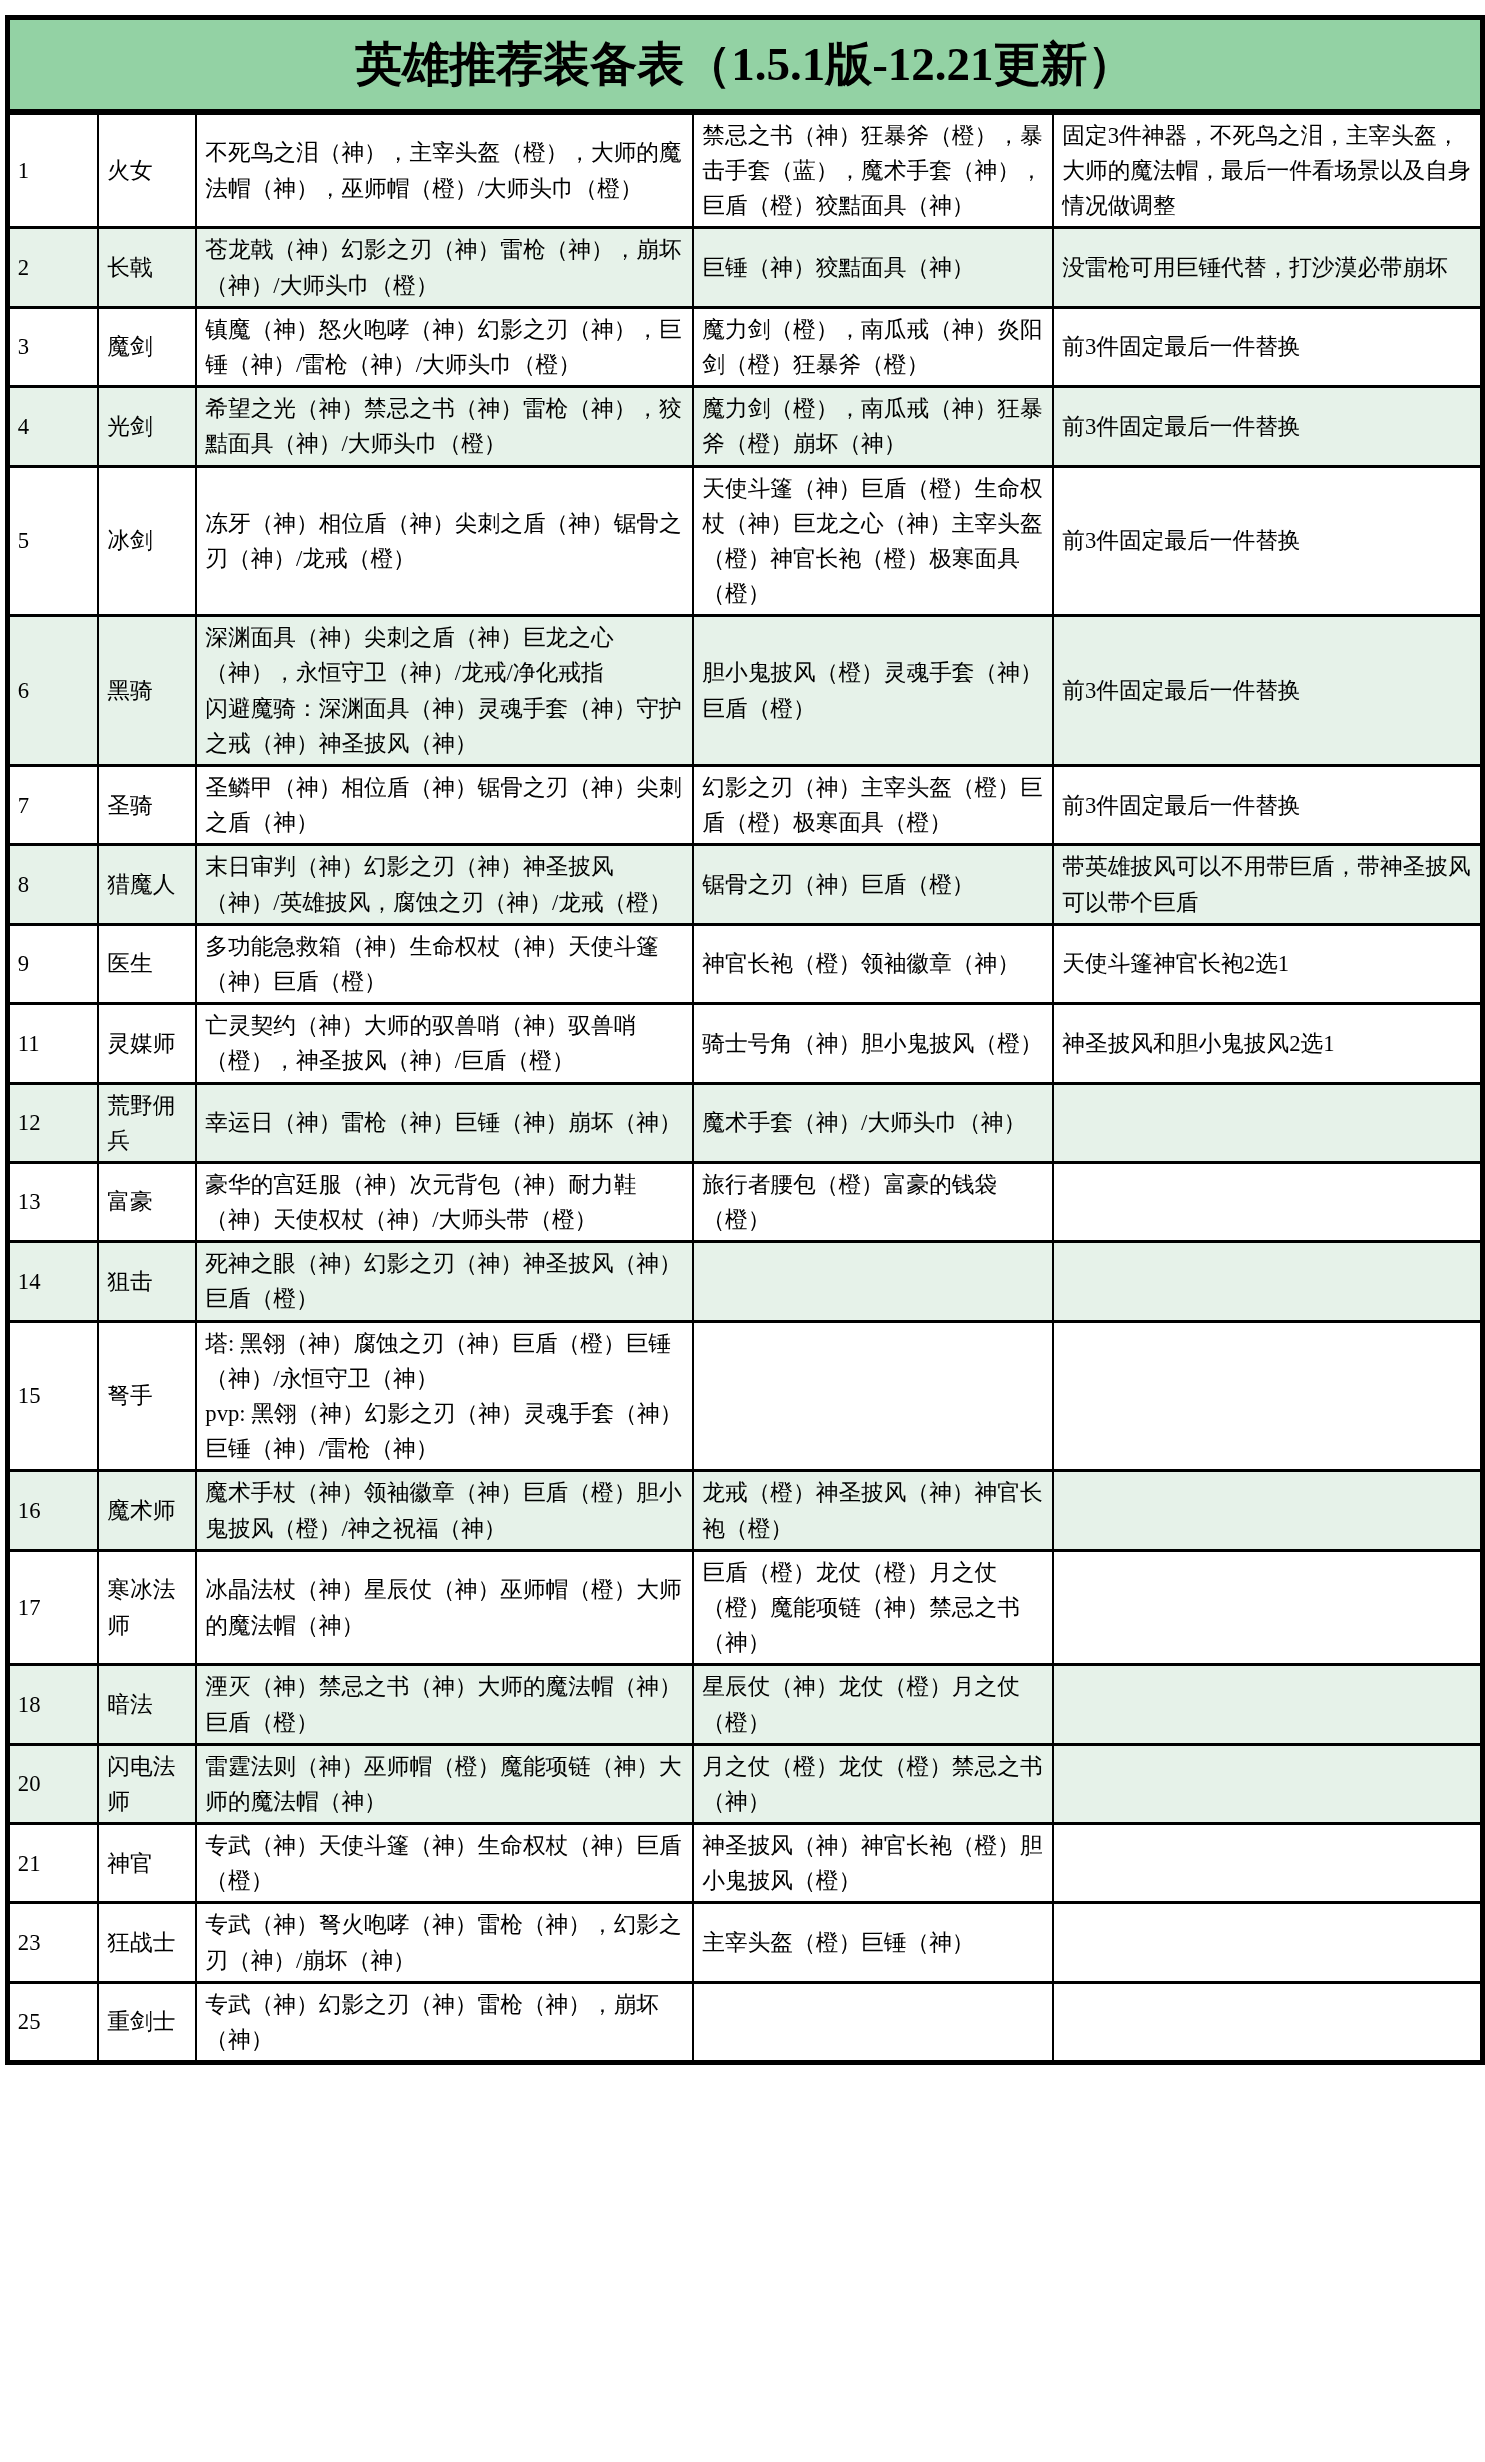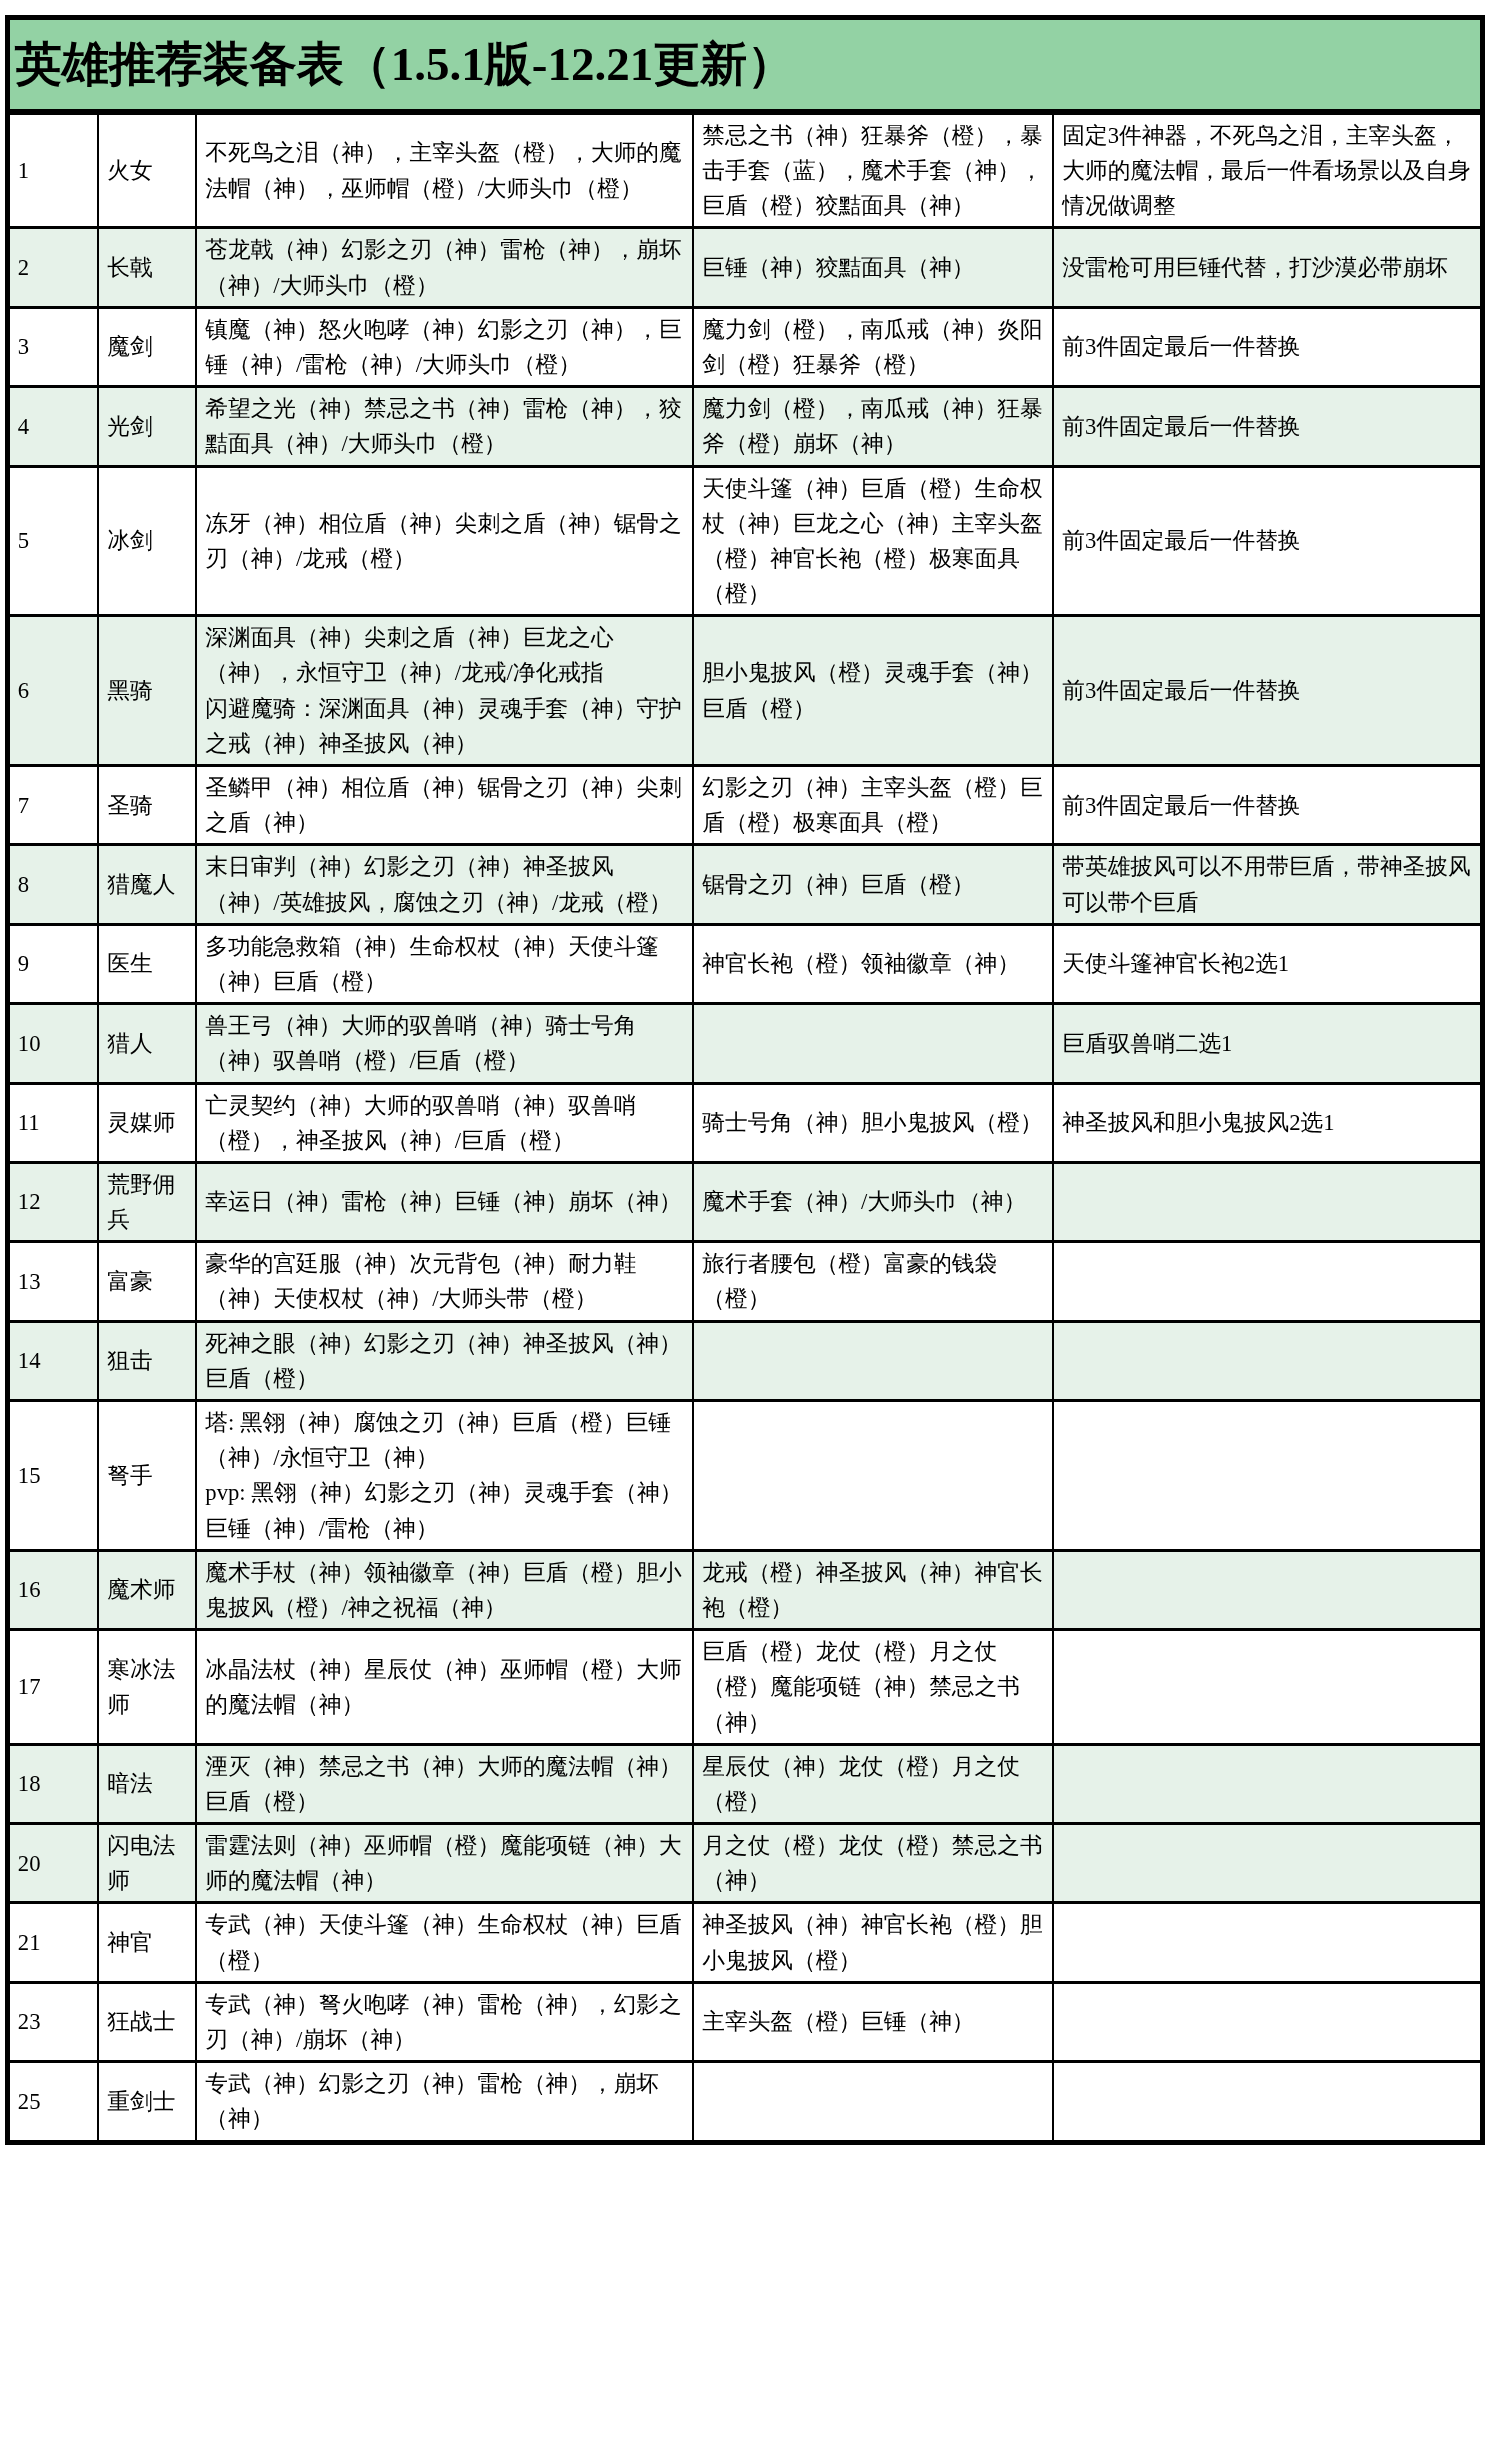--- a/index.html
+++ b/index.html
@@ -19,21 +19,21 @@
     font-size:22.7px;
     line-height:1.55;
     vertical-align:middle;
     text-align:left;
     font-weight:normal;
     white-space:pre-wrap;
     word-break:break-all;
     overflow-wrap:anywhere;
   }
   tr.title-row th{
-    text-align:left;
+    text-align:center;
     font-weight:bold;
     font-size:47px;
     line-height:1.35;
     padding:12.8px 4.9px;
     border-bottom-width:6.4px;
   }
   tr.header-row th{border-bottom-width:6.4px;}
   tr.title-row th, tr.header-row th{background:var(--hdr-bg,#93d2a4);}
   tbody tr.green td{background:var(--alt-bg,#e6f2e9);}
   tbody tr td{background:#ffffff;}
@@ -113,27 +113,20 @@
           <td>锯骨之刃（神）巨盾（橙）</td>
           <td>带英雄披风可以不用带巨盾，带神圣披风可以带个巨盾</td>
         </tr>
         <tr>
           <td>9</td>
           <td>医生</td>
           <td>多功能急救箱（神）生命权杖（神）天使斗篷（神）巨盾（橙）</td>
           <td>神官长袍（橙）领袖徽章（神）</td>
           <td>天使斗篷神官长袍2选1</td>
         </tr>
-        <tr class="green">
-          <td>10</td>
-          <td>猎人</td>
-          <td>兽王弓（神）大师的驭兽哨（神）骑士号角（神）驭兽哨（橙）/巨盾（橙）</td>
-          <td></td>
-          <td>巨盾驭兽哨二选1</td>
-        </tr>
         <tr>
           <td>11</td>
           <td>灵媒师</td>
           <td>亡灵契约（神）大师的驭兽哨（神）驭兽哨（橙），神圣披风（神）/巨盾（橙）</td>
           <td>骑士号角（神）胆小鬼披风（橙）</td>
           <td>神圣披风和胆小鬼披风2选1</td>
         </tr>
         <tr class="green">
           <td>12</td>
           <td>荒野佣兵</td>

